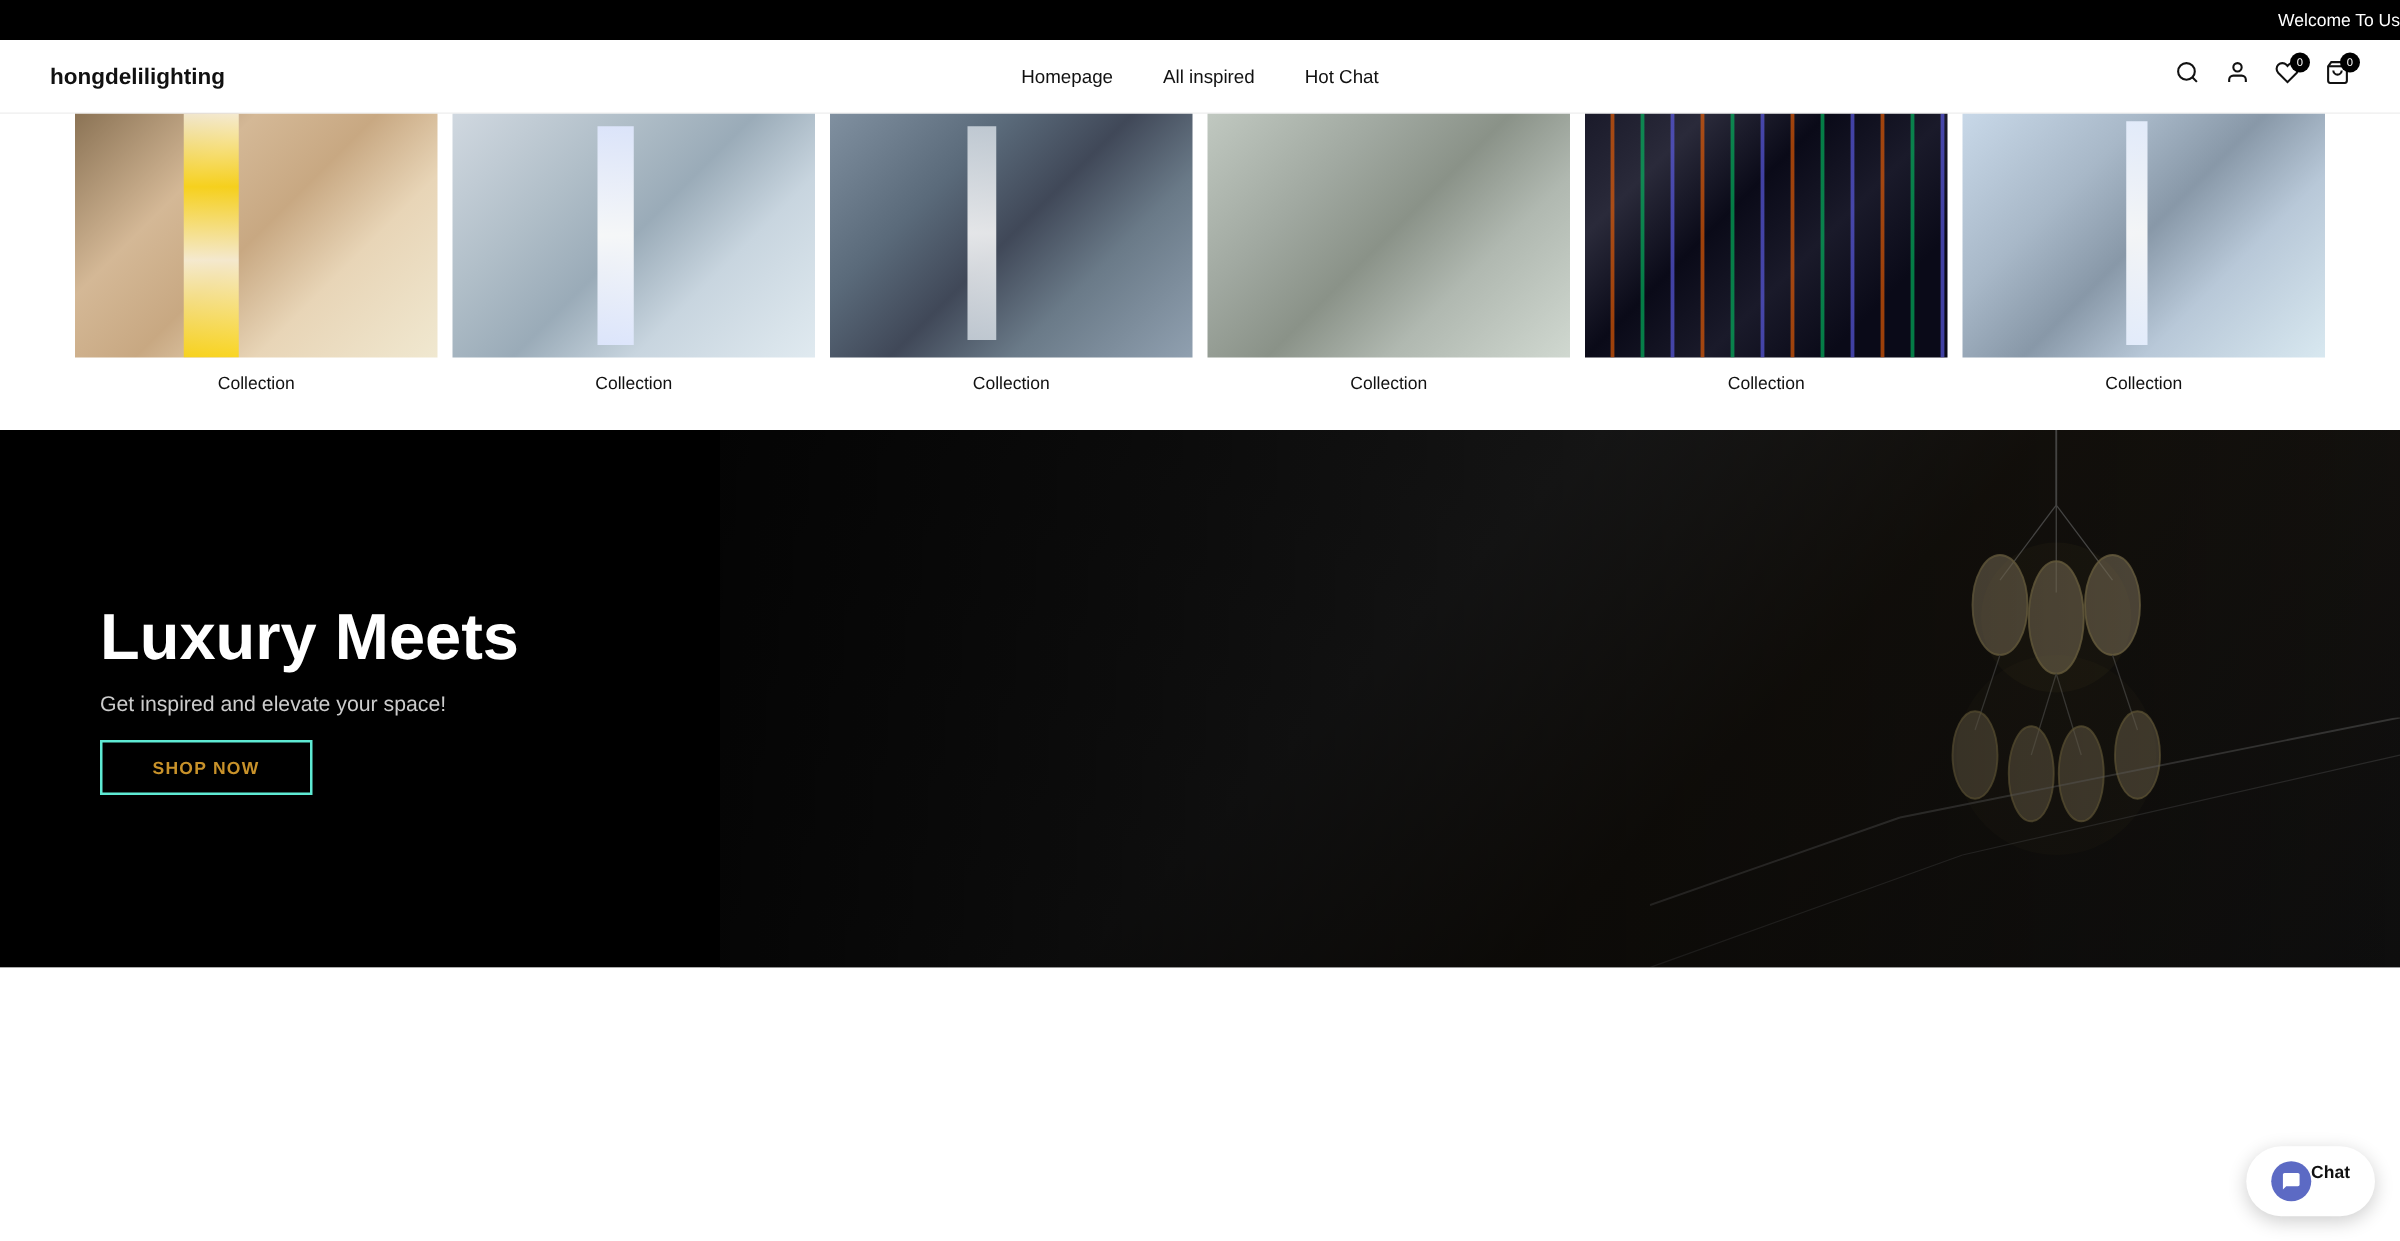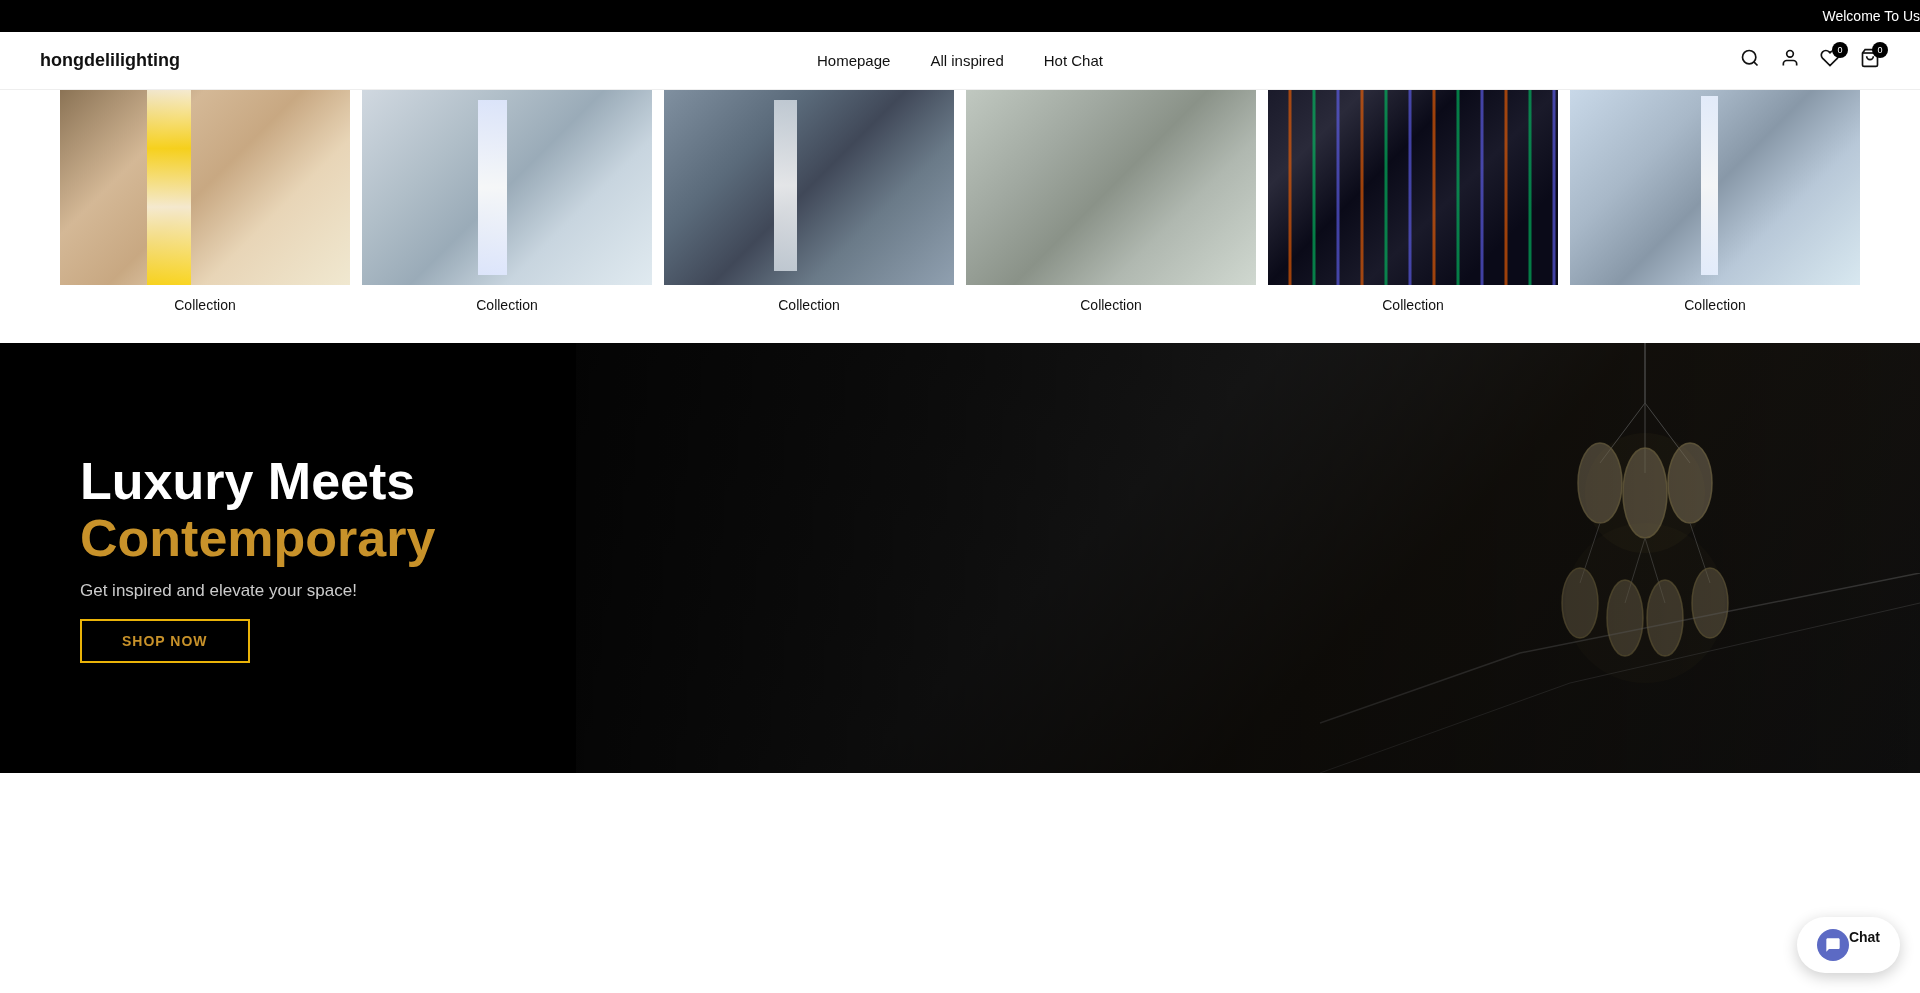--- a/index.html
+++ b/index.html
@@ -145,21 +145,21 @@
       line-height: 1.1;
     }
     .hero-subtitle {
       font-size: 17px;
       color: #ccc;
       margin-top: 14px;
       margin-bottom: 18px;
     }
     .shop-btn {
       display: inline-block;
-      border: 2px solid #eab308;
+      border: 2px solid #5eead4;
       color: #c8922a;
       padding: 12px 40px;
       font-size: 14px;
       font-weight: 600;
       text-transform: uppercase;
       letter-spacing: 1px;
       cursor: pointer;
       background: transparent;
     }
 
@@ -406,21 +406,20 @@
     <svg style="position:absolute;bottom:0;right:0;width:600px;height:200px;opacity:0.4;" viewBox="0 0 600 200">
       <line x1="0" y1="150" x2="200" y2="80" stroke="#888" stroke-width="1.5"></line>
       <line x1="200" y1="80" x2="600" y2="0" stroke="#888" stroke-width="1.5"></line>
       <line x1="0" y1="200" x2="250" y2="110" stroke="#666" stroke-width="1"></line>
       <line x1="250" y1="110" x2="600" y2="30" stroke="#666" stroke-width="1"></line>
     </svg>
   </div>
   <div class="hero-bg"></div>
   <div class="hero-content">
     <div class="hero-title-white">Luxury Meets</div>
-    <div class="hero-title-gold">Contemporary</div>
     <div class="hero-subtitle">Get inspired and elevate your space!</div>
     <button class="shop-btn">SHOP NOW</button>
   </div>
 </section>
 
 <div class="chat-widget">
   <div class="chat-icon-circle">
     <svg width="16" height="16" viewBox="0 0 24 24" fill="#fff">
       <path d="M20 2H4c-1.1 0-2 .9-2 2v18l4-4h14c1.1 0 2-.9 2-2V4c0-1.1-.9-2-2-2z"></path>
     </svg>

